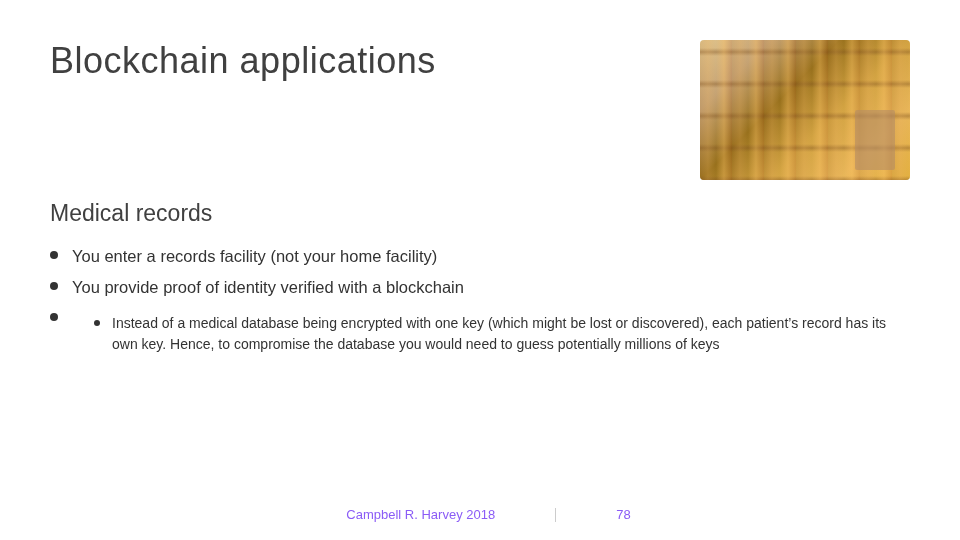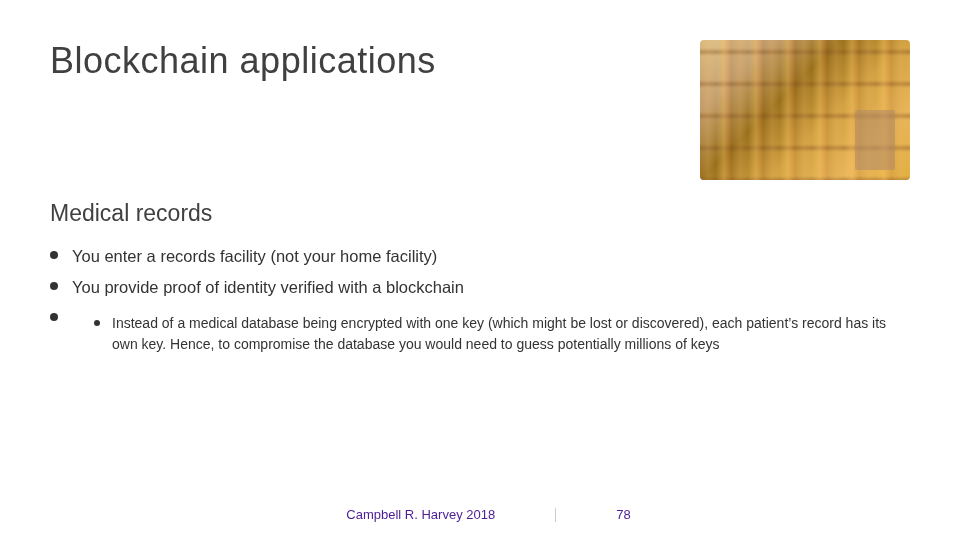--- a/index.html
+++ b/index.html
@@ -139,21 +139,21 @@
     .footer {
       position: absolute;
       bottom: 18px;
       left: 17px;
       right: 0;
       display: flex;
       justify-content: center;
       align-items: flex-end;
       gap: 60px;
       font-size: 13px;
-      color: #4c1d95;
+      color: #8b5cf6;
     }
 
     .footer-divider {
       width: 1px;
       height: 14px;
       background: #ccc;
     }
   </style>
 </head>
 <body>

